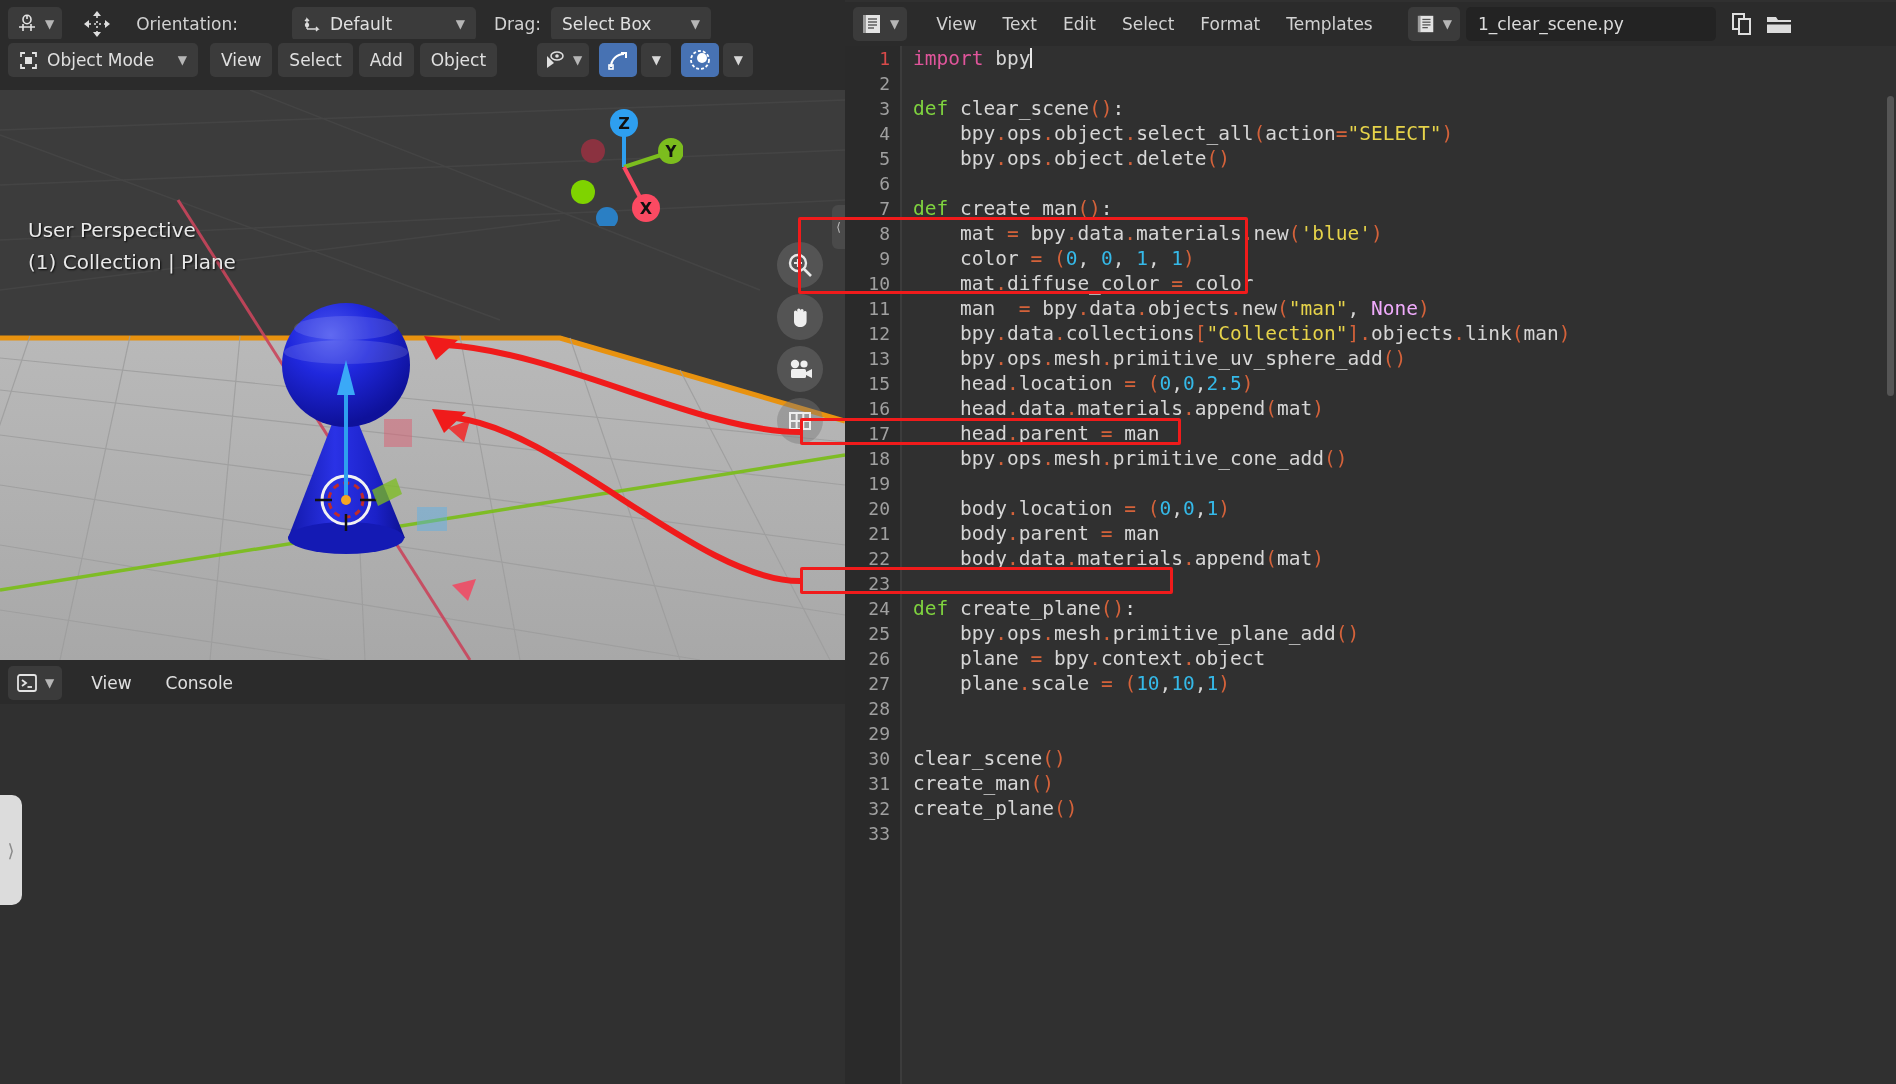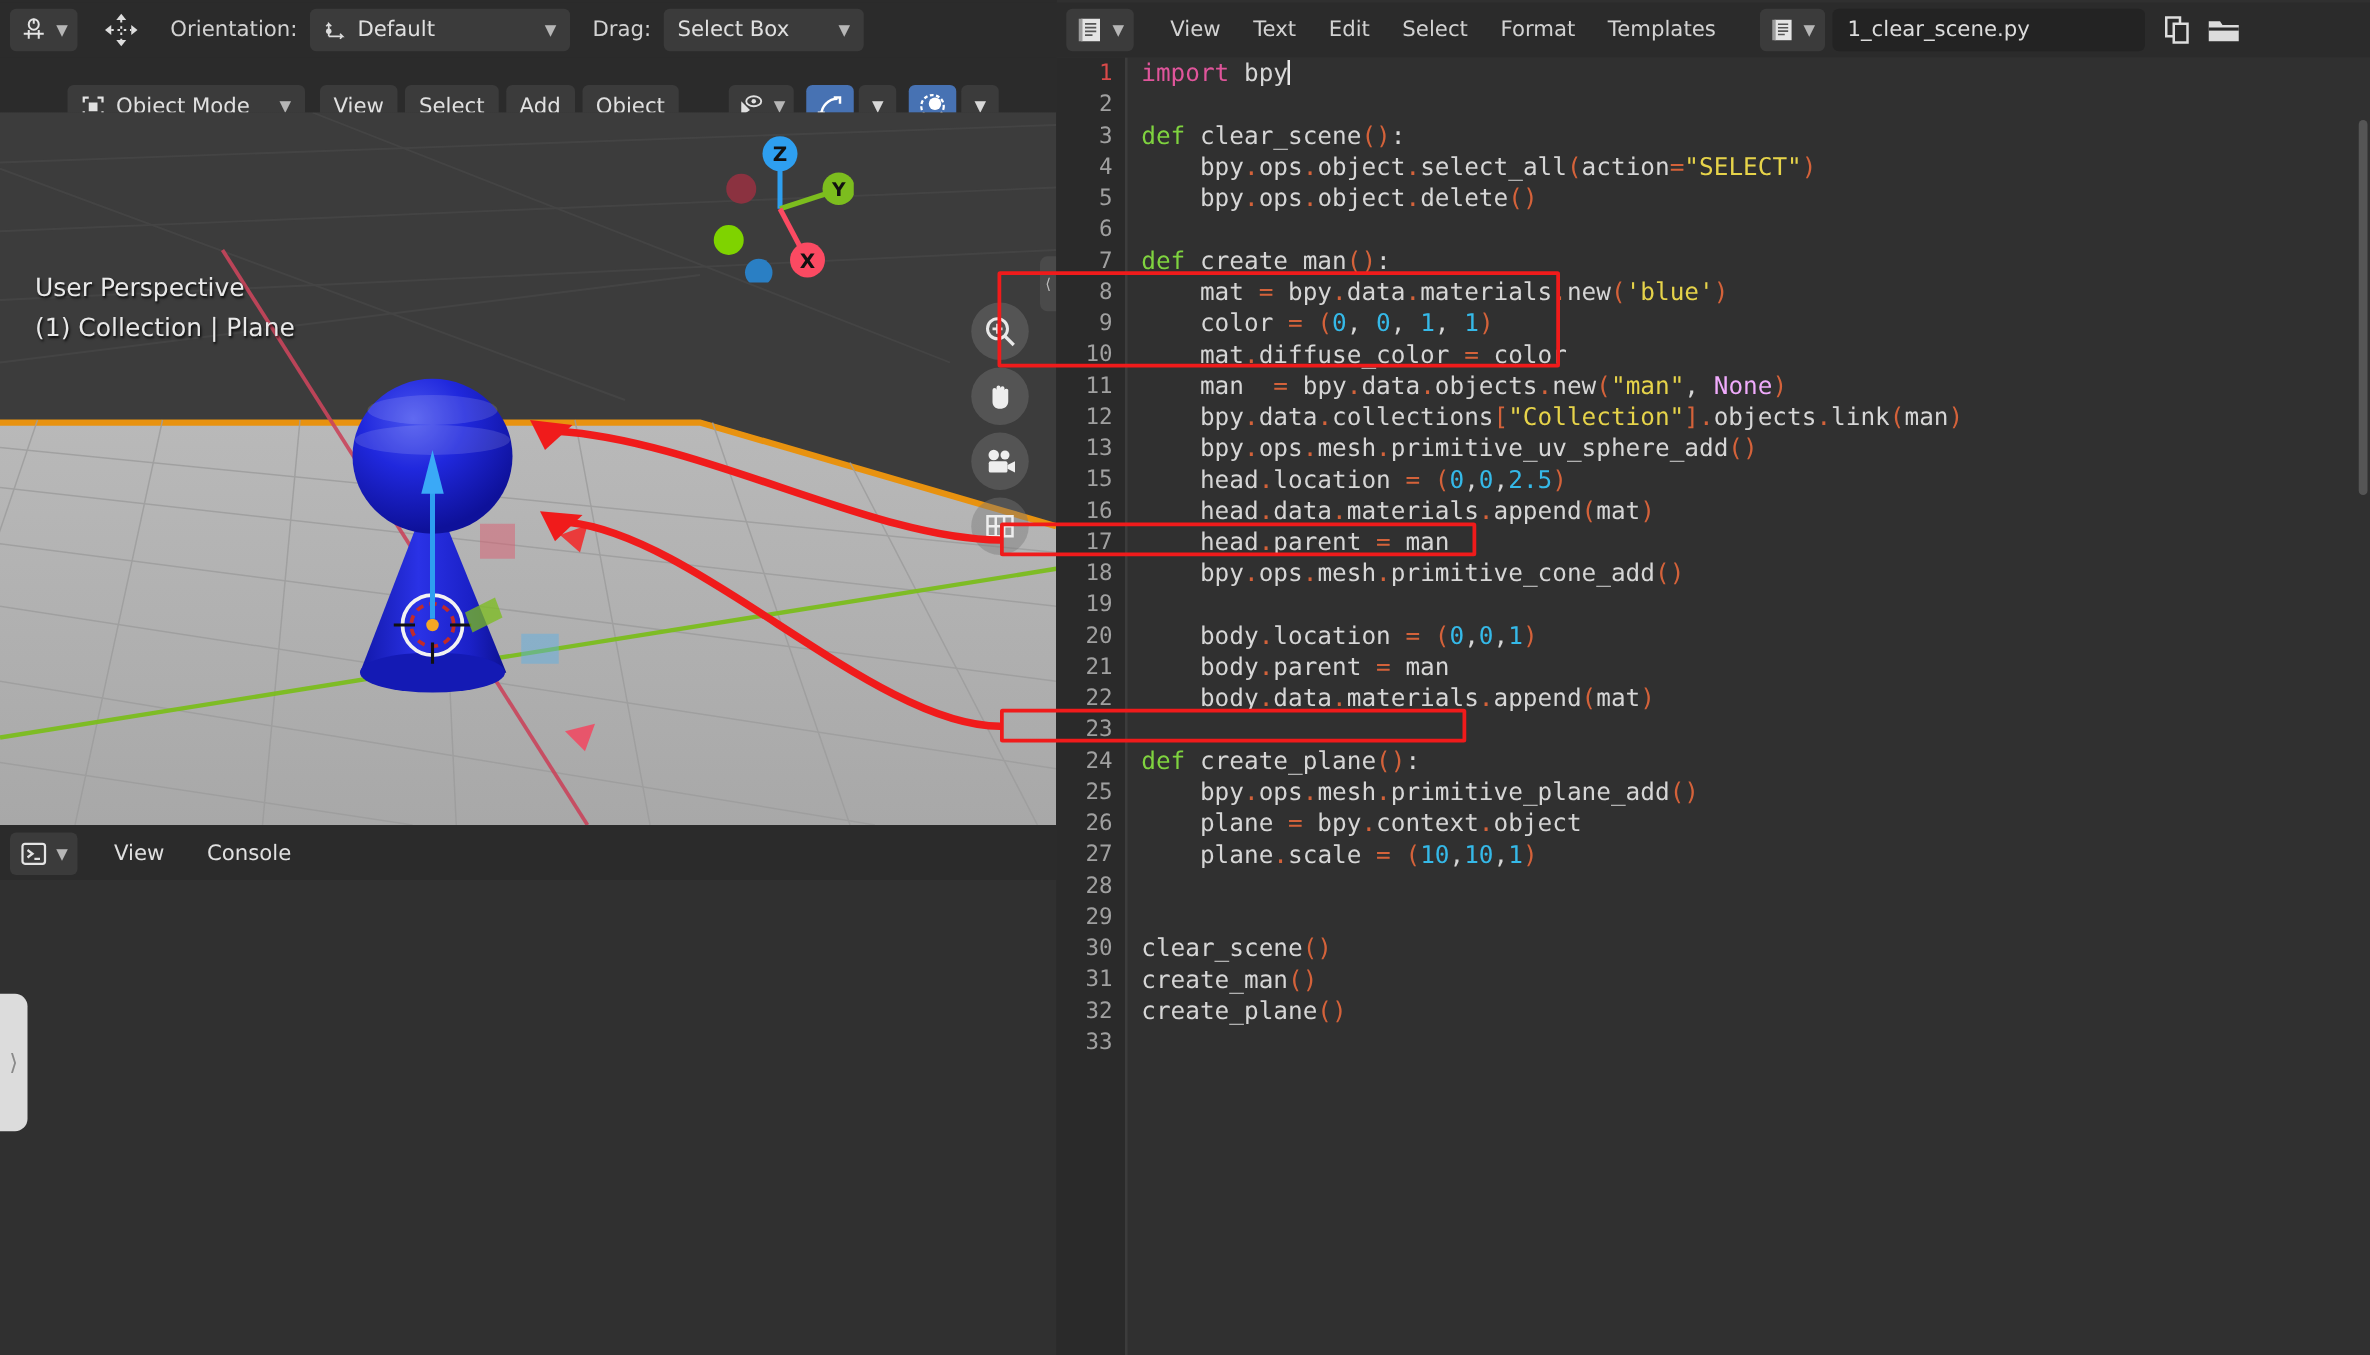--- a/index.html
+++ b/index.html
@@ -19,21 +19,21 @@
   }
 
   
   .hdr {
     position: absolute; left: 0; width: 845px;
     background: #2b2b2b;
     display: flex; align-items: center;
     padding-left: 8px;
   }
   #hdr-row1 { top: 2px; height: 44px; }
-  #hdr-row2 { top: 64px; height: 42px; justify-content: center; }
+  #hdr-row2 { top: 39px; height: 42px; }
 
   .btn {
     height: 34px; border-radius: 5px;
     background: #3b3b3b; color: #e0e0e0;
     display: flex; align-items: center;
     padding: 0 11px; font-size: 17px;
     white-space: nowrap; cursor: default;
   }
   .btn.flat { background: transparent; }
   .btn.blue { background: #4772b3; }
@@ -206,21 +206,21 @@
               <path d="M2 15 l5 -4 v8 z"></path>
                 <path d="M28 15 l-5 -4 v8 z"></path>
             </g>
             <path d="M15 7 V23 M7 15 H23" stroke="#dedede" stroke-width="1.6" stroke-dasharray="2 3"></path>
           </svg>
         </span>
       </div>
 
       <span class="plain-label">Orientation:</span>
 
-      <div class="btn" style="width:208px; justify-content:flex-start;">
+      <div class="btn" style="width:184px; justify-content:flex-start;margin-left:44px;">
         <span class="ico" style="margin-right:9px;">
           <svg width="18" height="18" viewBox="0 0 18 18">
             <path d="M4 14 V4 l2 2 M4 4 l-2 2" stroke="#dcdcdc" stroke-width="1.4" fill="none"></path>
             <path d="M4 14 H15 l-2 -2 M15 14 l-2 2" stroke="#dcdcdc" stroke-width="1.4" fill="none"></path>
             <circle cx="4" cy="10" r="2.2" fill="#dcdcdc"></circle>
           </svg>
         </span>
         <span class="btn-label">Default</span>
         <span class="chev" style="margin-left:auto;">▼</span>
       </div>

